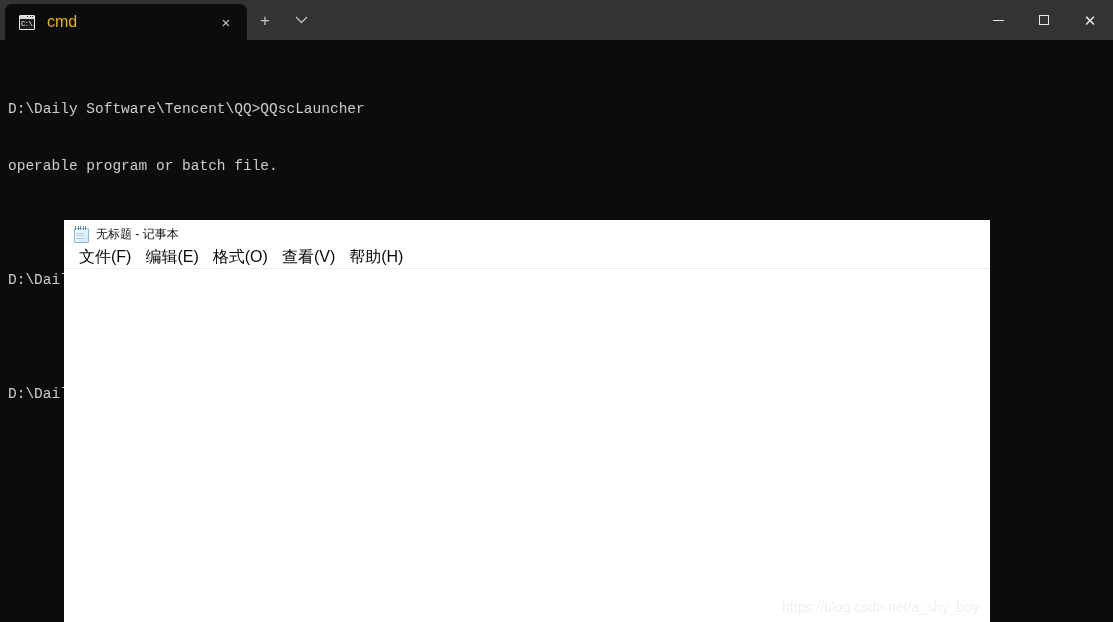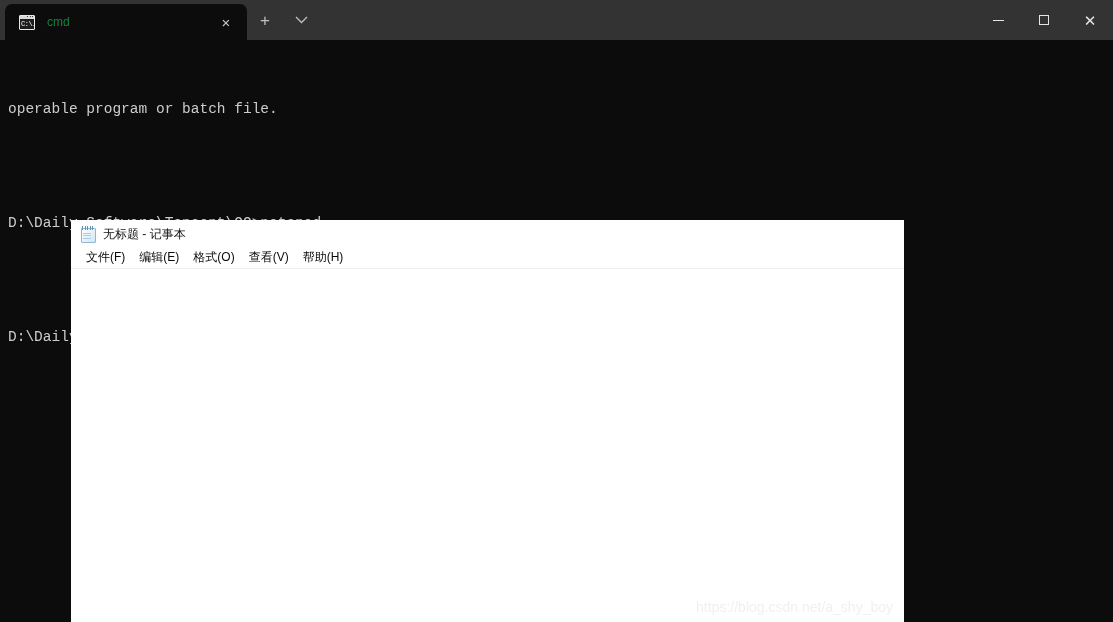--- a/index.html
+++ b/index.html
@@ -89,22 +89,22 @@
     top: 6px;
     font-family: "Liberation Mono", monospace;
     font-size: 7px;
     line-height: 7px;
     color: #ffffff;
     letter-spacing: -0.5px;
   }
 
   .tab-title {
     flex: 1 1 auto;
-    color: #15803d;
-    font-size: 12px;
+    color: #eab308;
+    font-size: 16px;
     line-height: 14px;
     white-space: nowrap;
     overflow: hidden;
     text-overflow: ellipsis;
   }
 
   .tab-close {
     flex: 0 0 auto;
     width: 30px;
     height: 26px;
@@ -177,23 +177,23 @@
     line-height: 19px;
     color: #cccccc;
     white-space: pre;
   }
   .console-line { height: 19px; }
   .console-line.blank { height: 19px; }
 
   
   #notepad-window {
     position: absolute;
-    left: 71px;
+    left: 64px;
     top: 220px;
-    width: 833px;
+    width: 926px;
     height: 402px;
     background: #ffffff;
     overflow: hidden;
   }
 
   #notepad-titlebar {
     height: 27px;
     display: flex;
     align-items: center;
     padding-left: 9px;
@@ -243,21 +243,21 @@
   }
 
   #notepad-menubar {
     height: 21px;
     display: flex;
     align-items: center;
     padding-left: 8px;
     background: #ffffff;
   }
   .np-menu-item {
-    font-size: 12px;
+    font-size: 16px;
     line-height: 14px;
     color: #0a0a0a;
     padding: 2px 7px 3px 7px;
     white-space: nowrap;
   }
 
   #notepad-menu-separator {
     height: 1px;
     background: #ededed;
     width: 100%;
@@ -321,20 +321,21 @@
         <span class="wc-max-glyph"></span>
       </div>
       <div class="wc-btn">
         <span class="wc-close-glyph">✕</span>
       </div>
     </div>
   </div>
 
   <div id="console-body">
     <div id="console-lines">
+      <div class="console-line">D:\Daily Software\Tencent\QQ&gt;QQscLauncher</div>
       <div class="console-line">operable program or batch file.</div>
       <div class="console-line blank"></div>
       <div class="console-line">D:\Daily Software\Tencent\QQ&gt;notepad</div>
       <div class="console-line blank"></div>
       <div class="console-line">D:\Daily Software\Tencent\QQ&gt;</div>
     </div>
   </div>
 </div>
 
 <div id="notepad-window">

